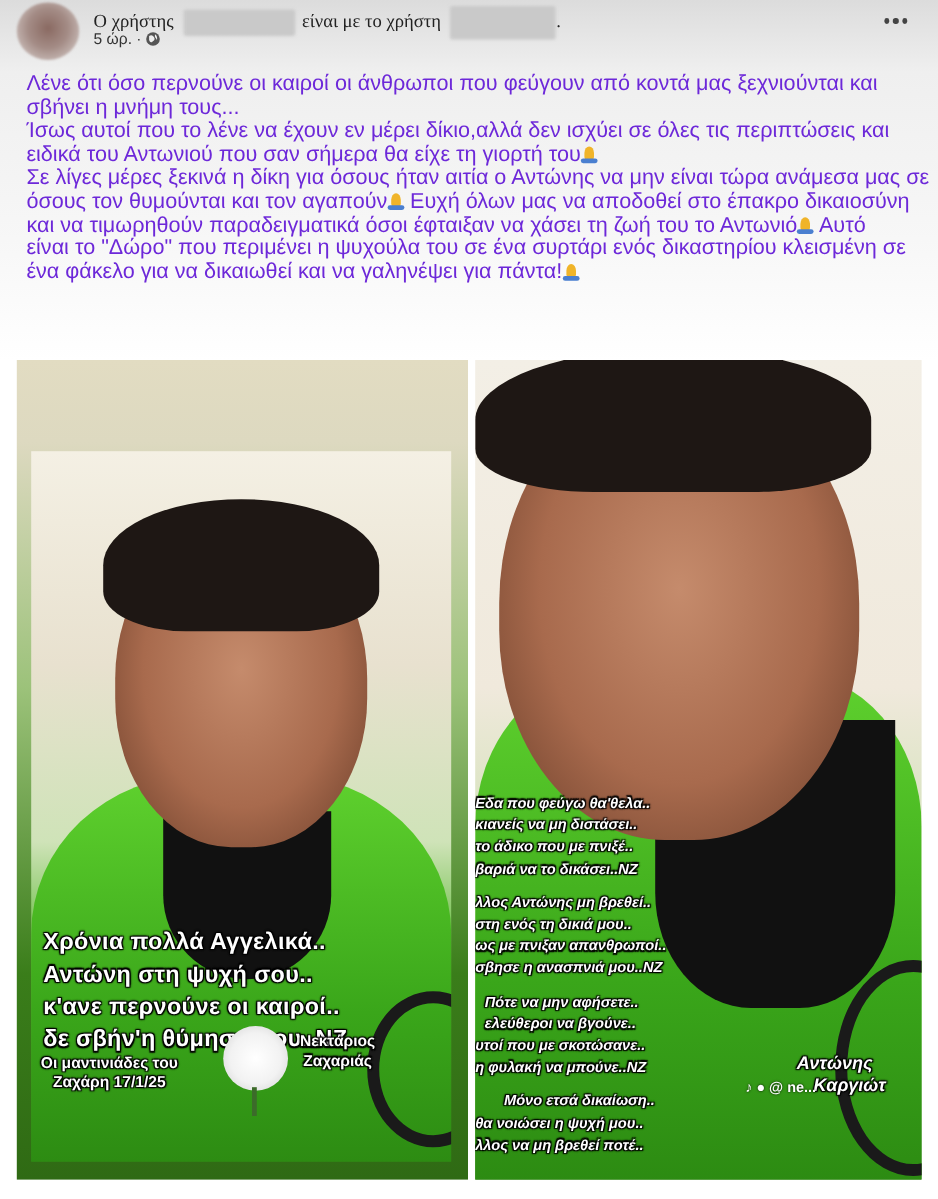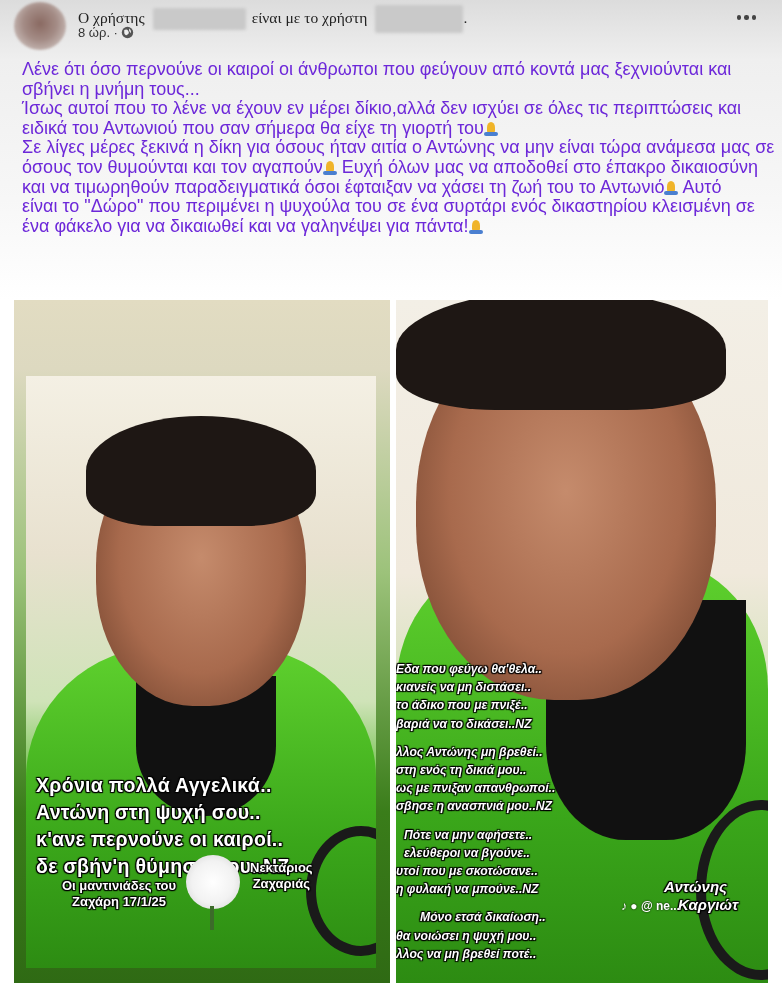--- a/index.html
+++ b/index.html
@@ -50,40 +50,40 @@
   .face {
     position: absolute; border-radius: 48% 48% 46% 46%;
     background: radial-gradient(ellipse at 50% 45%, #c58b6c 0%, #a86a4d 55%, #7d4b34 85%);
   }
   .hair { position: absolute; background: #1e1714; border-radius: 50% 50% 30% 30%; }
   .hoodie { position: absolute; background: linear-gradient(180deg, #5fd12e 0%, #3aa61a 60%, #2c8a12 100%); }
   .collar { position: absolute; background: #111; }
   .overlay { position: absolute; color: #fff; text-align: left; font-weight: bold; white-space: nowrap;
     text-shadow: 0 0 2px #000, 1px 1px 1px #000, -1px -1px 1px #000, 1px -1px 1px #000, -1px 1px 1px #000; }
   .ov-left { left: 22px; top: 472px; font-size: 19.5px; line-height: 27px; letter-spacing: 0.3px; }
-  .ov-left-sig1 { left: 20px; top: 578px; font-size: 13px; line-height: 16px; text-align: center; font-weight: bold; margin-left: 28px; }
+  .ov-left-sig1 { left: 20px; top: 578px; font-size: 13px; line-height: 16px; text-align: center; font-weight: bold; }
   .ov-left-sig2 { left: 236px; top: 560px; font-size: 13px; line-height: 16px; text-align: center; }
   .rose { position: absolute; left: 172px; top: 555px; width: 54px; height: 54px; border-radius: 50%; background: radial-gradient(circle, #ffffff 0%, #f2f2f2 55%, #cfcfcf 100%); }
   .rose-stem { position: absolute; left: 196px; top: 606px; width: 4px; height: 24px; background: #3c6b2a; }
   .ov-right { left: 0px; top: 360px; font-size: 12.2px; line-height: 18.2px; font-style: italic; }
   .ov-right .gap { display: block; height: 10px; }
   .ov-right-name { left: 268px; top: 578px; font-size: 15px; line-height: 18px; font-style: italic; }
   .tiktok { position: absolute; left: 225px; top: 599px; color: #fff; font-size: 12px; white-space: nowrap; font-weight: bold; text-shadow: 0 0 2px #000; }
   .badge-circle { position: absolute; border-radius: 50%; border: 10px solid #1a1a1a; }
 </style>
 </head>
 <body>
 
 <div class="header">
   <div class="avatar"></div>
   <div class="header-line1">
     <span>Ο χρήστης</span><span class="redact r1"></span><span>είναι με το χρήστη</span><span class="redact r2"></span><span>.</span>
   </div>
   <div class="header-line2">
-    <span>8 ώρ. ·</span>
+    <span>5 ώρ. ·</span>
     <svg class="globe" viewBox="0 0 16 16">
       <circle cx="8" cy="8" r="7" fill="#555"></circle>
       <path d="M4 5 Q7 3 9 6 T7 11 Q5 12 4 9Z" fill="#eee"></path>
       <path d="M10 3 Q13 5 12 9 Q11 7 10 6Z" fill="#eee"></path>
     </svg>
   </div>
   <div class="more">
       <span></span>
       <span></span>
       <span></span>

